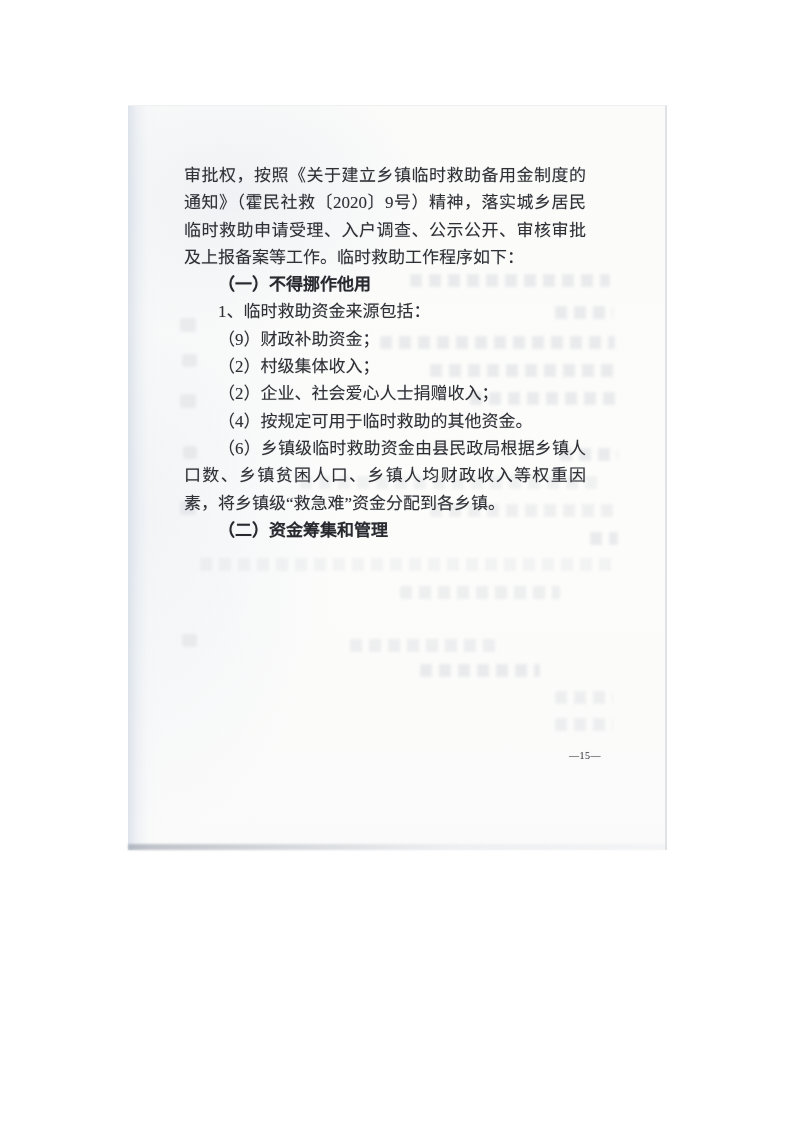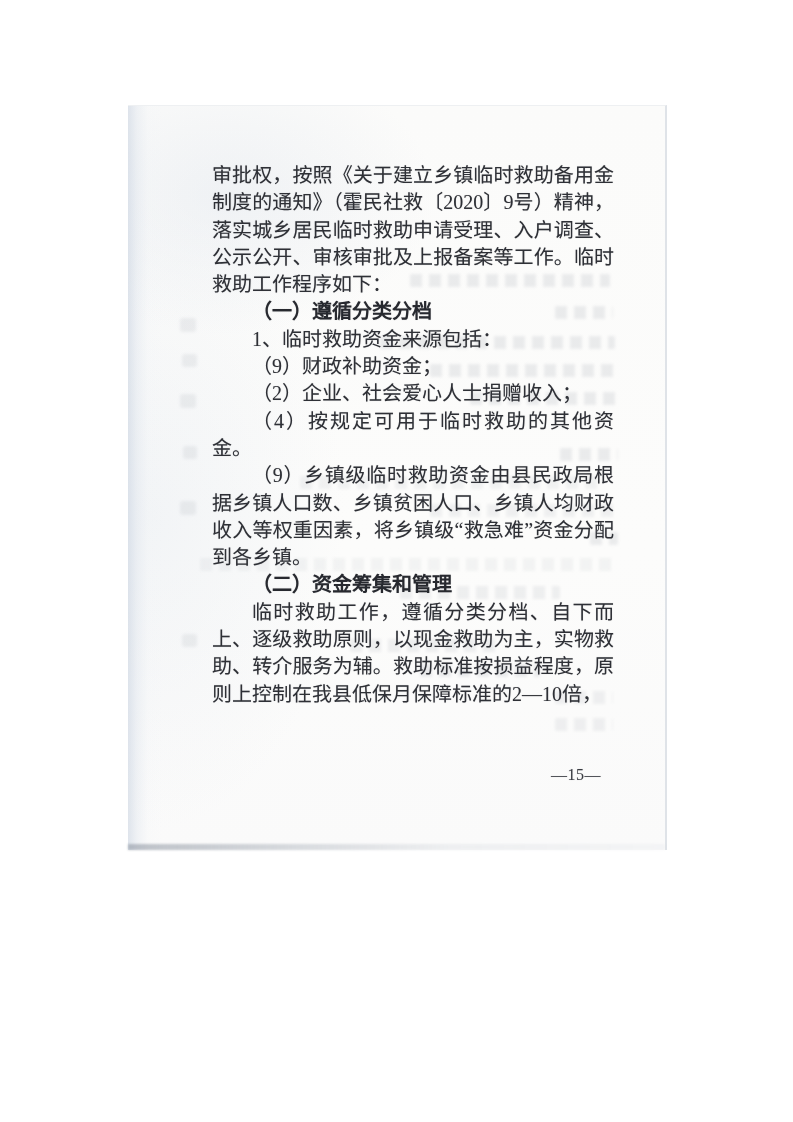--- a/index.html
+++ b/index.html
@@ -49,40 +49,40 @@
     width: 100%;
     height: 6px;
     background: linear-gradient(90deg, rgba(138,146,158,0.55) 0%, rgba(160,168,178,0.35) 35%, rgba(196,202,210,0.22) 60%, rgba(214,219,226,0.18) 100%);
     filter: blur(1px);
     pointer-events: none;
   }
 
   
   .textblock {
     position: absolute;
-    left: 84px;
+    left: 56px;
     top: 56px;
     width: 402px;
-    font-size: 20px;
+    font-size: 17px;
     line-height: 27.3px;
     color: #2e3036;
     text-align: justify;
     text-shadow: 0 0 1px rgba(46,48,54,0.28);
     font-family: Liberation Serif, serif;
   }
 
   .textblock p { margin: 0; }
   .para-indent { text-indent: 2em; }
   .para-heading { text-indent: 2em; font-weight: 700; color: #27292f; }
 
   .page-number {
     position: absolute;
-    top: 660px;
+    top: 644px;
     right: 64px;
-    font-size: 16px;
+    font-size: 10px;
     letter-spacing: 0.5px;
     color: #3a3c42;
     text-shadow: 0 0 1px rgba(58,60,66,0.25);
   }
 
   
   .bleed {
     position: absolute;
     height: 13px;
     background: repeating-linear-gradient(90deg,
@@ -128,25 +128,25 @@
     <div class="bleed" style="left:427px; top:612px; width:58px; opacity:0.16;"></div>
     <div class="bleed-spot" style="left:52px; top:212px; width:16px; height:14px;"></div>
     <div class="bleed-spot" style="left:54px; top:248px; width:15px; height:13px;"></div>
     <div class="bleed-spot" style="left:52px; top:288px; width:16px; height:14px;"></div>
     <div class="bleed-spot" style="left:55px; top:340px; width:14px; height:13px;"></div>
     <div class="bleed-spot" style="left:52px; top:395px; width:16px; height:14px;"></div>
     <div class="bleed-spot" style="left:54px; top:528px; width:15px; height:13px;"></div>
 
     <div class="textblock">
       <p>审批权，按照《关于建立乡镇临时救助备用金制度的通知》（霍民社救〔2020〕9号）精神，落实城乡居民临时救助申请受理、入户调查、公示公开、审核审批及上报备案等工作。临时救助工作程序如下：</p>
-      <p class="para-heading">（一）遵循分类分档</p>
+      <p class="para-heading">（一）不得挪作他用</p>
       <p class="para-indent">1、临时救助资金来源包括：</p>
       <p class="para-indent">（9）财政补助资金；</p>
+      <p class="para-indent">（2）村级集体收入；</p>
       <p class="para-indent">（2）企业、社会爱心人士捐赠收入；</p>
       <p class="para-indent">（4）按规定可用于临时救助的其他资金。</p>
-      <p class="para-indent">（9）乡镇级临时救助资金由县民政局根据乡镇人口数、乡镇贫困人口、乡镇人均财政收入等权重因素，将乡镇级“救急难”资金分配到各乡镇。</p>
+      <p class="para-indent">（6）乡镇级临时救助资金由县民政局根据乡镇人口数、乡镇贫困人口、乡镇人均财政收入等权重因素，将乡镇级“救急难”资金分配到各乡镇。</p>
       <p class="para-heading">（二）资金筹集和管理</p>
-      <p class="para-indent">临时救助工作，遵循分类分档、自下而上、逐级救助原则，以现金救助为主，实物救助、转介服务为辅。救助标准按损益程度，原则上控制在我县低保月保障标准的2—10倍，</p>
     </div>
 
     <div class="page-number">—15—</div>
   </div>
 </div>
 
 </body></html>

